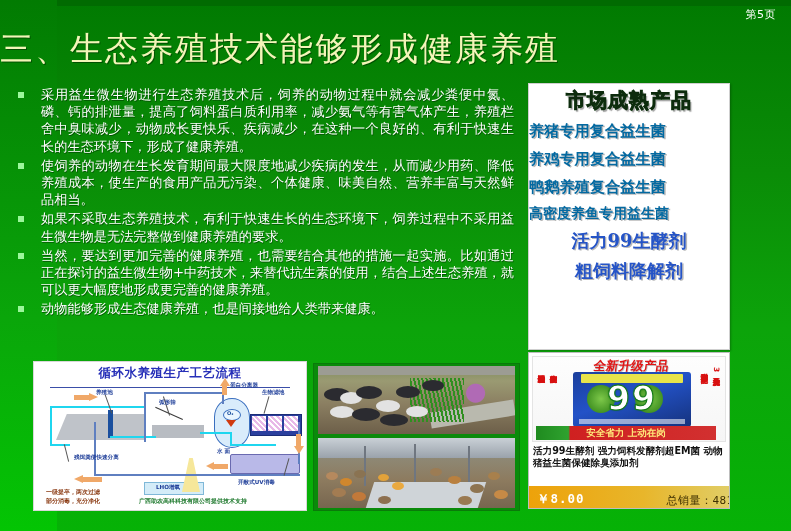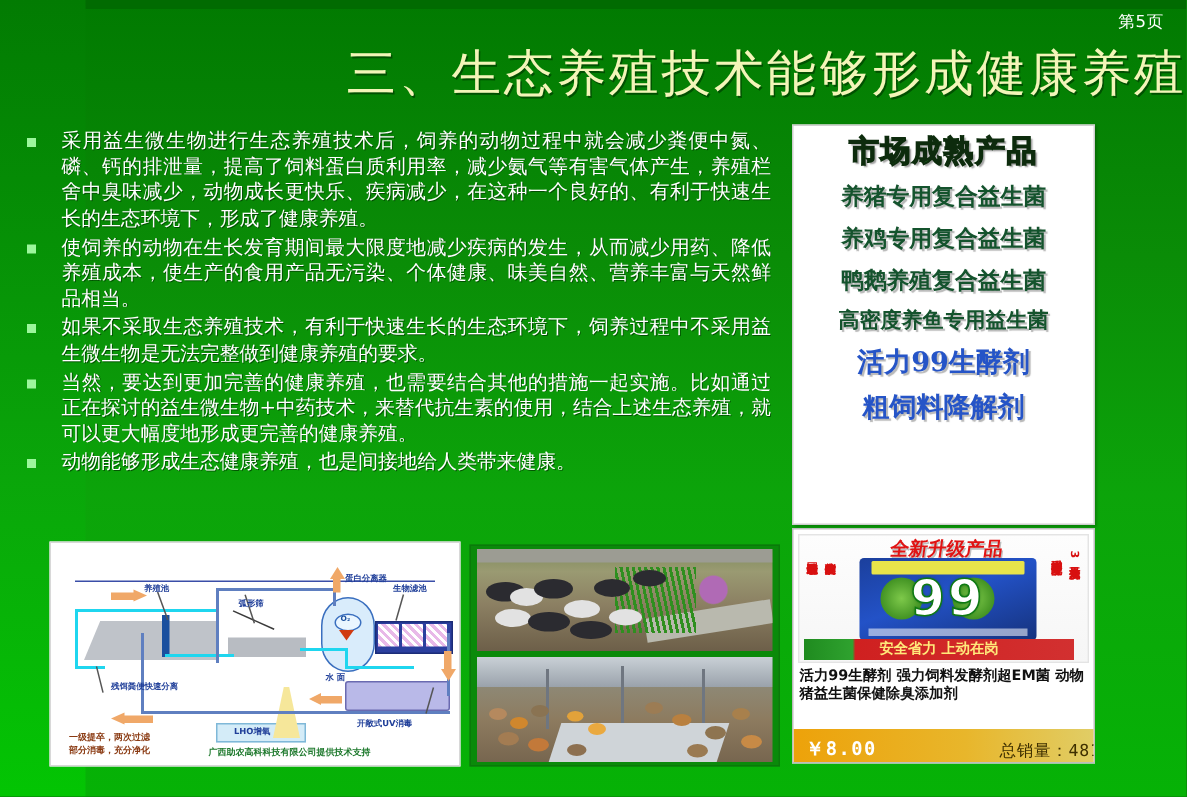--- a/index.html
+++ b/index.html
@@ -20,21 +20,21 @@
   }
   #top-bar{
     position:absolute;left:0;top:0;width:791px;height:6px;background:#016b01;
   }
   #page-num{
     position:absolute;right:15px;top:7px;
     font-size:11px;color:#ffffff;letter-spacing:0.5px;
     font-family:"DejaVu Sans",sans-serif;
   }
   #title{
-    position:absolute;left:0;top:27px;width:791px;text-align:right;
+    position:absolute;left:0;top:27px;width:791px;text-align:left;
     font-size:33px;line-height:44px;color:#f3f5b8;
     font-family:"DejaVu Serif","Liberation Serif",serif;
     letter-spacing:2px;
     text-shadow:1px 1px 0 #015001;
     white-space:nowrap;
   }
 
   
   #bullets{
     position:absolute;left:14px;top:86px;width:500px;
@@ -60,21 +60,21 @@
   }
   #product-head{
     text-align:center;margin-top:3px;
     font-size:20px;font-weight:bold;color:#1f8b1f;
     font-family:"DejaVu Serif","Liberation Serif",serif;
     letter-spacing:1px;
     -webkit-text-stroke:0.8px #0d2b0d;
     text-shadow:1.5px 1.5px 1px rgba(120,120,120,.7);
   }
   .prod-line{
-    text-align:center;font-size:15.2px;color:#14532d;font-weight:bold;
+    font-size:15.2px;color:#0369a1;font-weight:bold;
     font-family:"DejaVu Serif","Liberation Serif",serif;
     margin-top:7px;letter-spacing:0px;
     text-shadow:1.4px 1.4px 0.6px rgba(160,160,160,.75);
   }
   .prod-line.small{font-size:14px;}
   .prod-blue{
     text-align:center;font-size:18px;color:#2554c7;font-weight:bold;
     font-family:"DejaVu Serif","Liberation Serif",serif;
     text-shadow:1.4px 1.4px 0.6px rgba(160,160,160,.75);
     margin-top:6px;
@@ -273,20 +273,21 @@
     <div id="product-head">市场成熟产品</div>
     <div class="prod-line">养猪专用复合益生菌</div>
     <div class="prod-line">养鸡专用复合益生菌</div>
     <div class="prod-line">鸭鹅养殖复合益生菌</div>
     <div class="prod-line small">高密度养鱼专用益生菌</div>
     <div class="prod-blue">活力99生酵剂</div>
     <div class="prod-blue">粗饲料降解剂</div>
   </div>
 
   <div id="flow-card">
+    <div id="flow-title">循环水养殖生产工艺流程</div>
     <div id="flow-rule"></div>
 
     <div class="box" style="left:22px;top:52px;width:90px;height:26px;background:#bfc3c9;
                 clip-path:polygon(12% 0,100% 0,100% 100%,0 100%);"></div>
     <div class="box" style="left:74px;top:48px;width:5px;height:28px;background:#1a4f9e;"></div>
 
     <div class="box" style="left:118px;top:56px;width:52px;height:20px;background:#b8bcc2;
                 clip-path:polygon(0 35%,100% 35%,100% 100%,0 100%);"></div>
     <div class="box" style="left:116px;top:50px;width:30px;height:20px;
                 border-top:1.2px solid #3a3a3a;transform:rotate(24deg);"></div>

